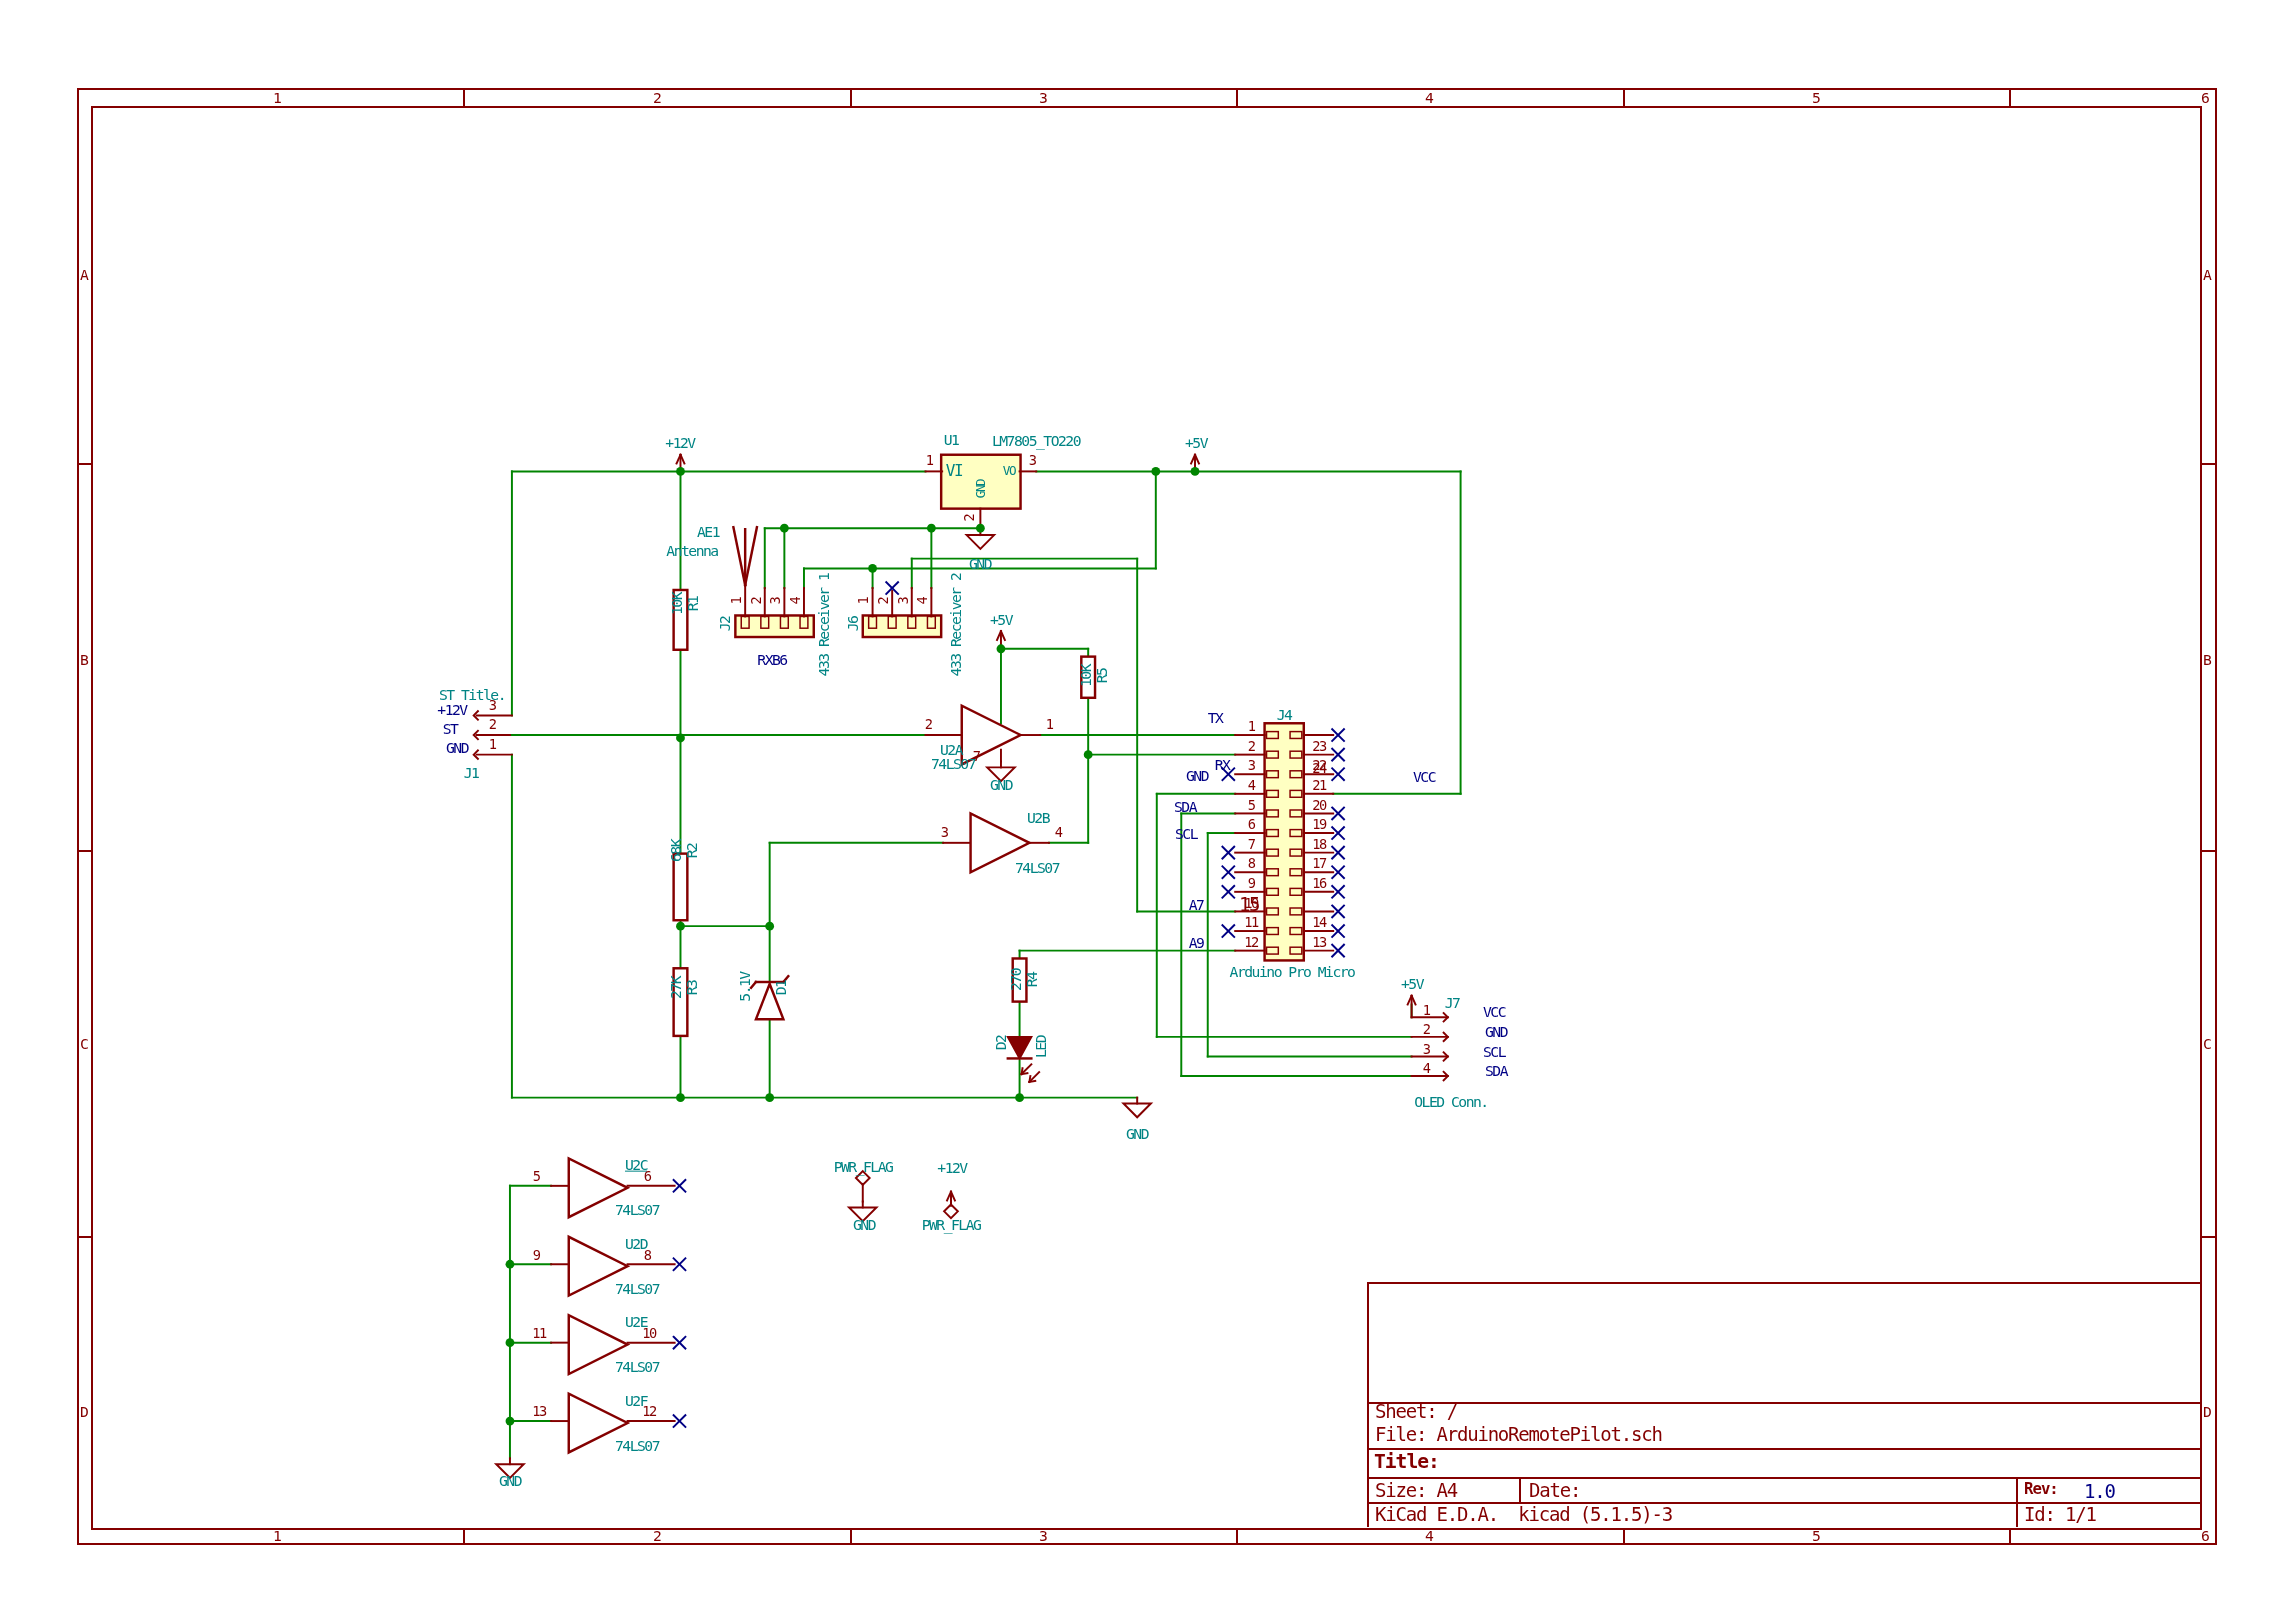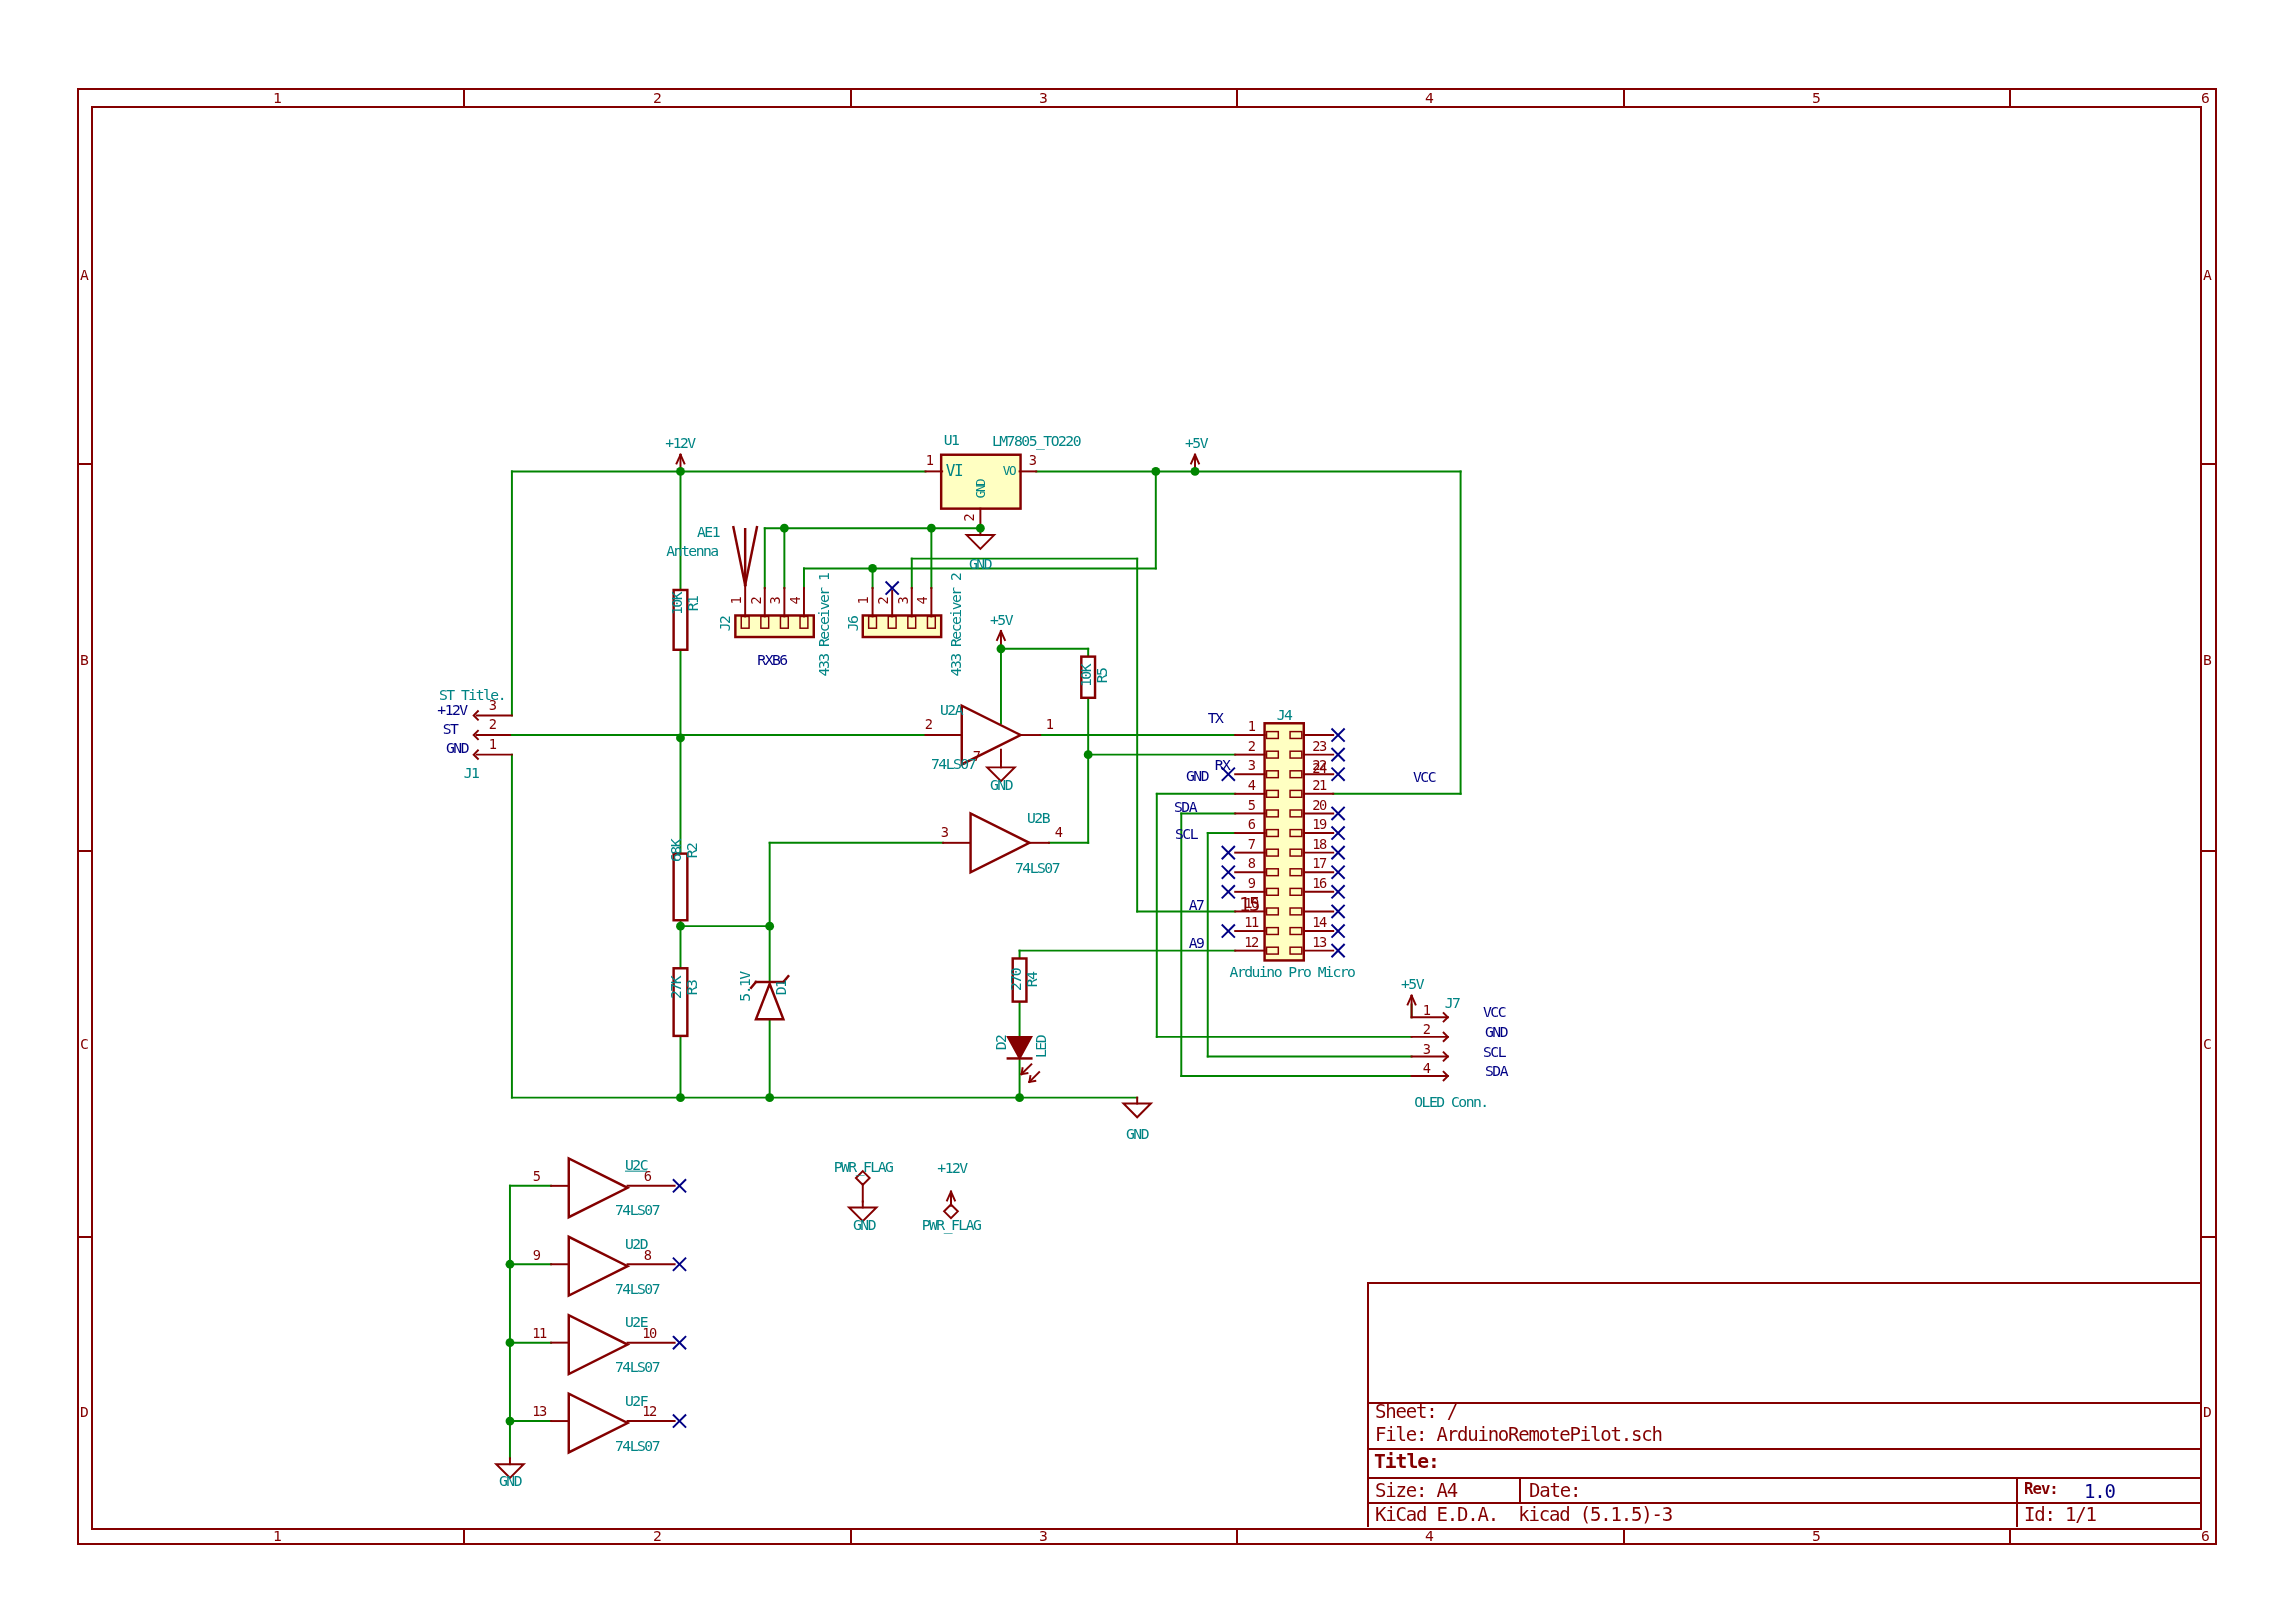--- a/index.html
+++ b/index.html
@@ -387,21 +387,21 @@
       <div class="lbl c-blue" style="left: 457px; top: 748px;">GND</div>
       <div class="lbl c-teal rot" style="left: 676px; top: 851px;">68K</div>
       <div class="lbl c-teal rot" style="left: 692px; top: 851px;">R2</div>
       <div class="lbl c-teal rot" style="left: 676px; top: 988px;">27K</div>
       <div class="lbl c-teal rot" style="left: 692px; top: 988px;">R3</div>
       <div class="lbl c-teal rot" style="left: 745px; top: 987px;">5.1V</div>
       <div class="lbl c-teal rot" style="left: 781px; top: 988px;">D1</div>
       <div class="lbl c-teal" style="left: 1001px; top: 620px;">+5V</div>
       <div class="lbl c-teal rot" style="left: 1086px; top: 676px;">10K</div>
       <div class="lbl c-teal rot" style="left: 1102px; top: 676px;">R5</div>
-      <div class="lbl c-teal" style="left: 951px; top: 710px;">U2A</div>
+      <div class="lbl c-teal" style="left: 951px; top: 750px;">U2A</div>
       <div class="lbl c-teal" style="left: 953px; top: 764px;">74LS07</div>
       <div class="lbl c-teal" style="left: 1001px; top: 785px;">GND</div>
       <div class="lbl c-teal" style="left: 1038px; top: 818px;">U2B</div>
       <div class="lbl c-teal" style="left: 1037px; top: 868px;">74LS07</div>
       <div class="lbl c-teal rot" style="left: 1016px; top: 980px;">270</div>
       <div class="lbl c-teal rot" style="left: 1032px; top: 980px;">R4</div>
       <div class="lbl c-teal rot" style="left: 1001px; top: 1043px;">D2</div>
       <div class="lbl c-teal rot" style="left: 1041px; top: 1047px;">LED</div>
       <div class="lbl c-teal" style="left: 1284px; top: 715px;">J4</div>
       <div class="lbl c-teal" style="left: 1292px; top: 972px;">Arduino Pro Micro</div>

